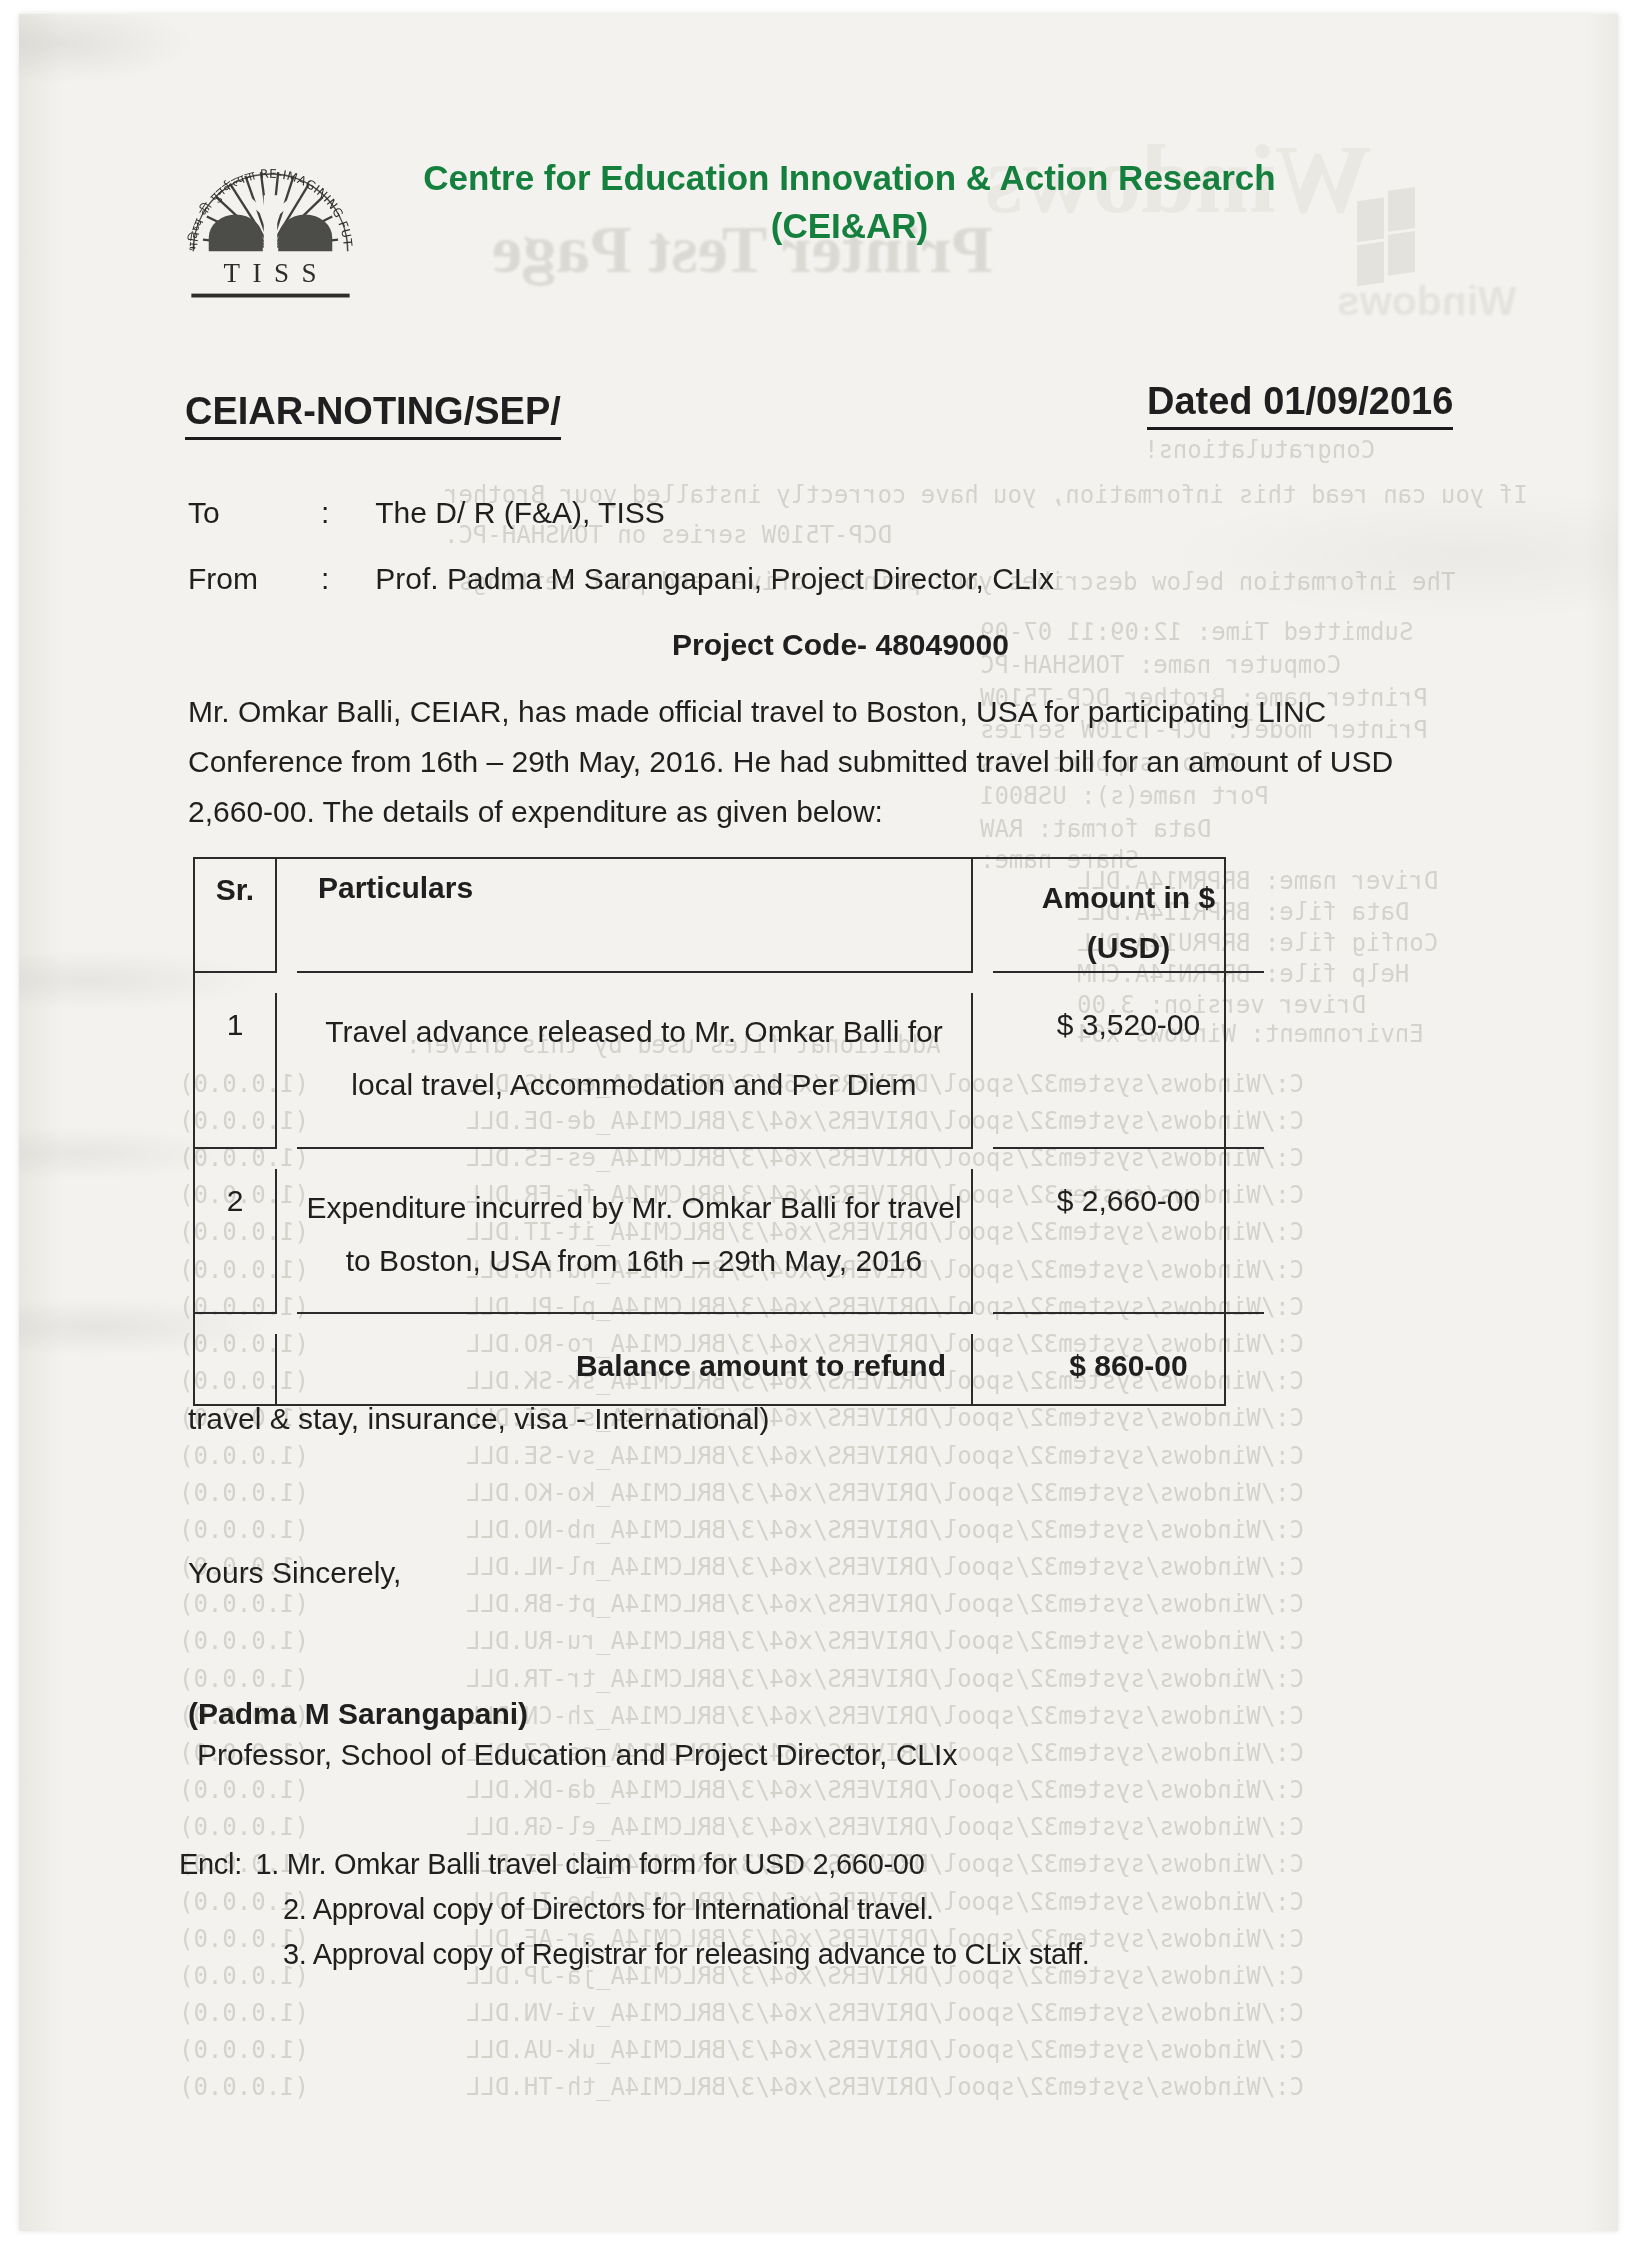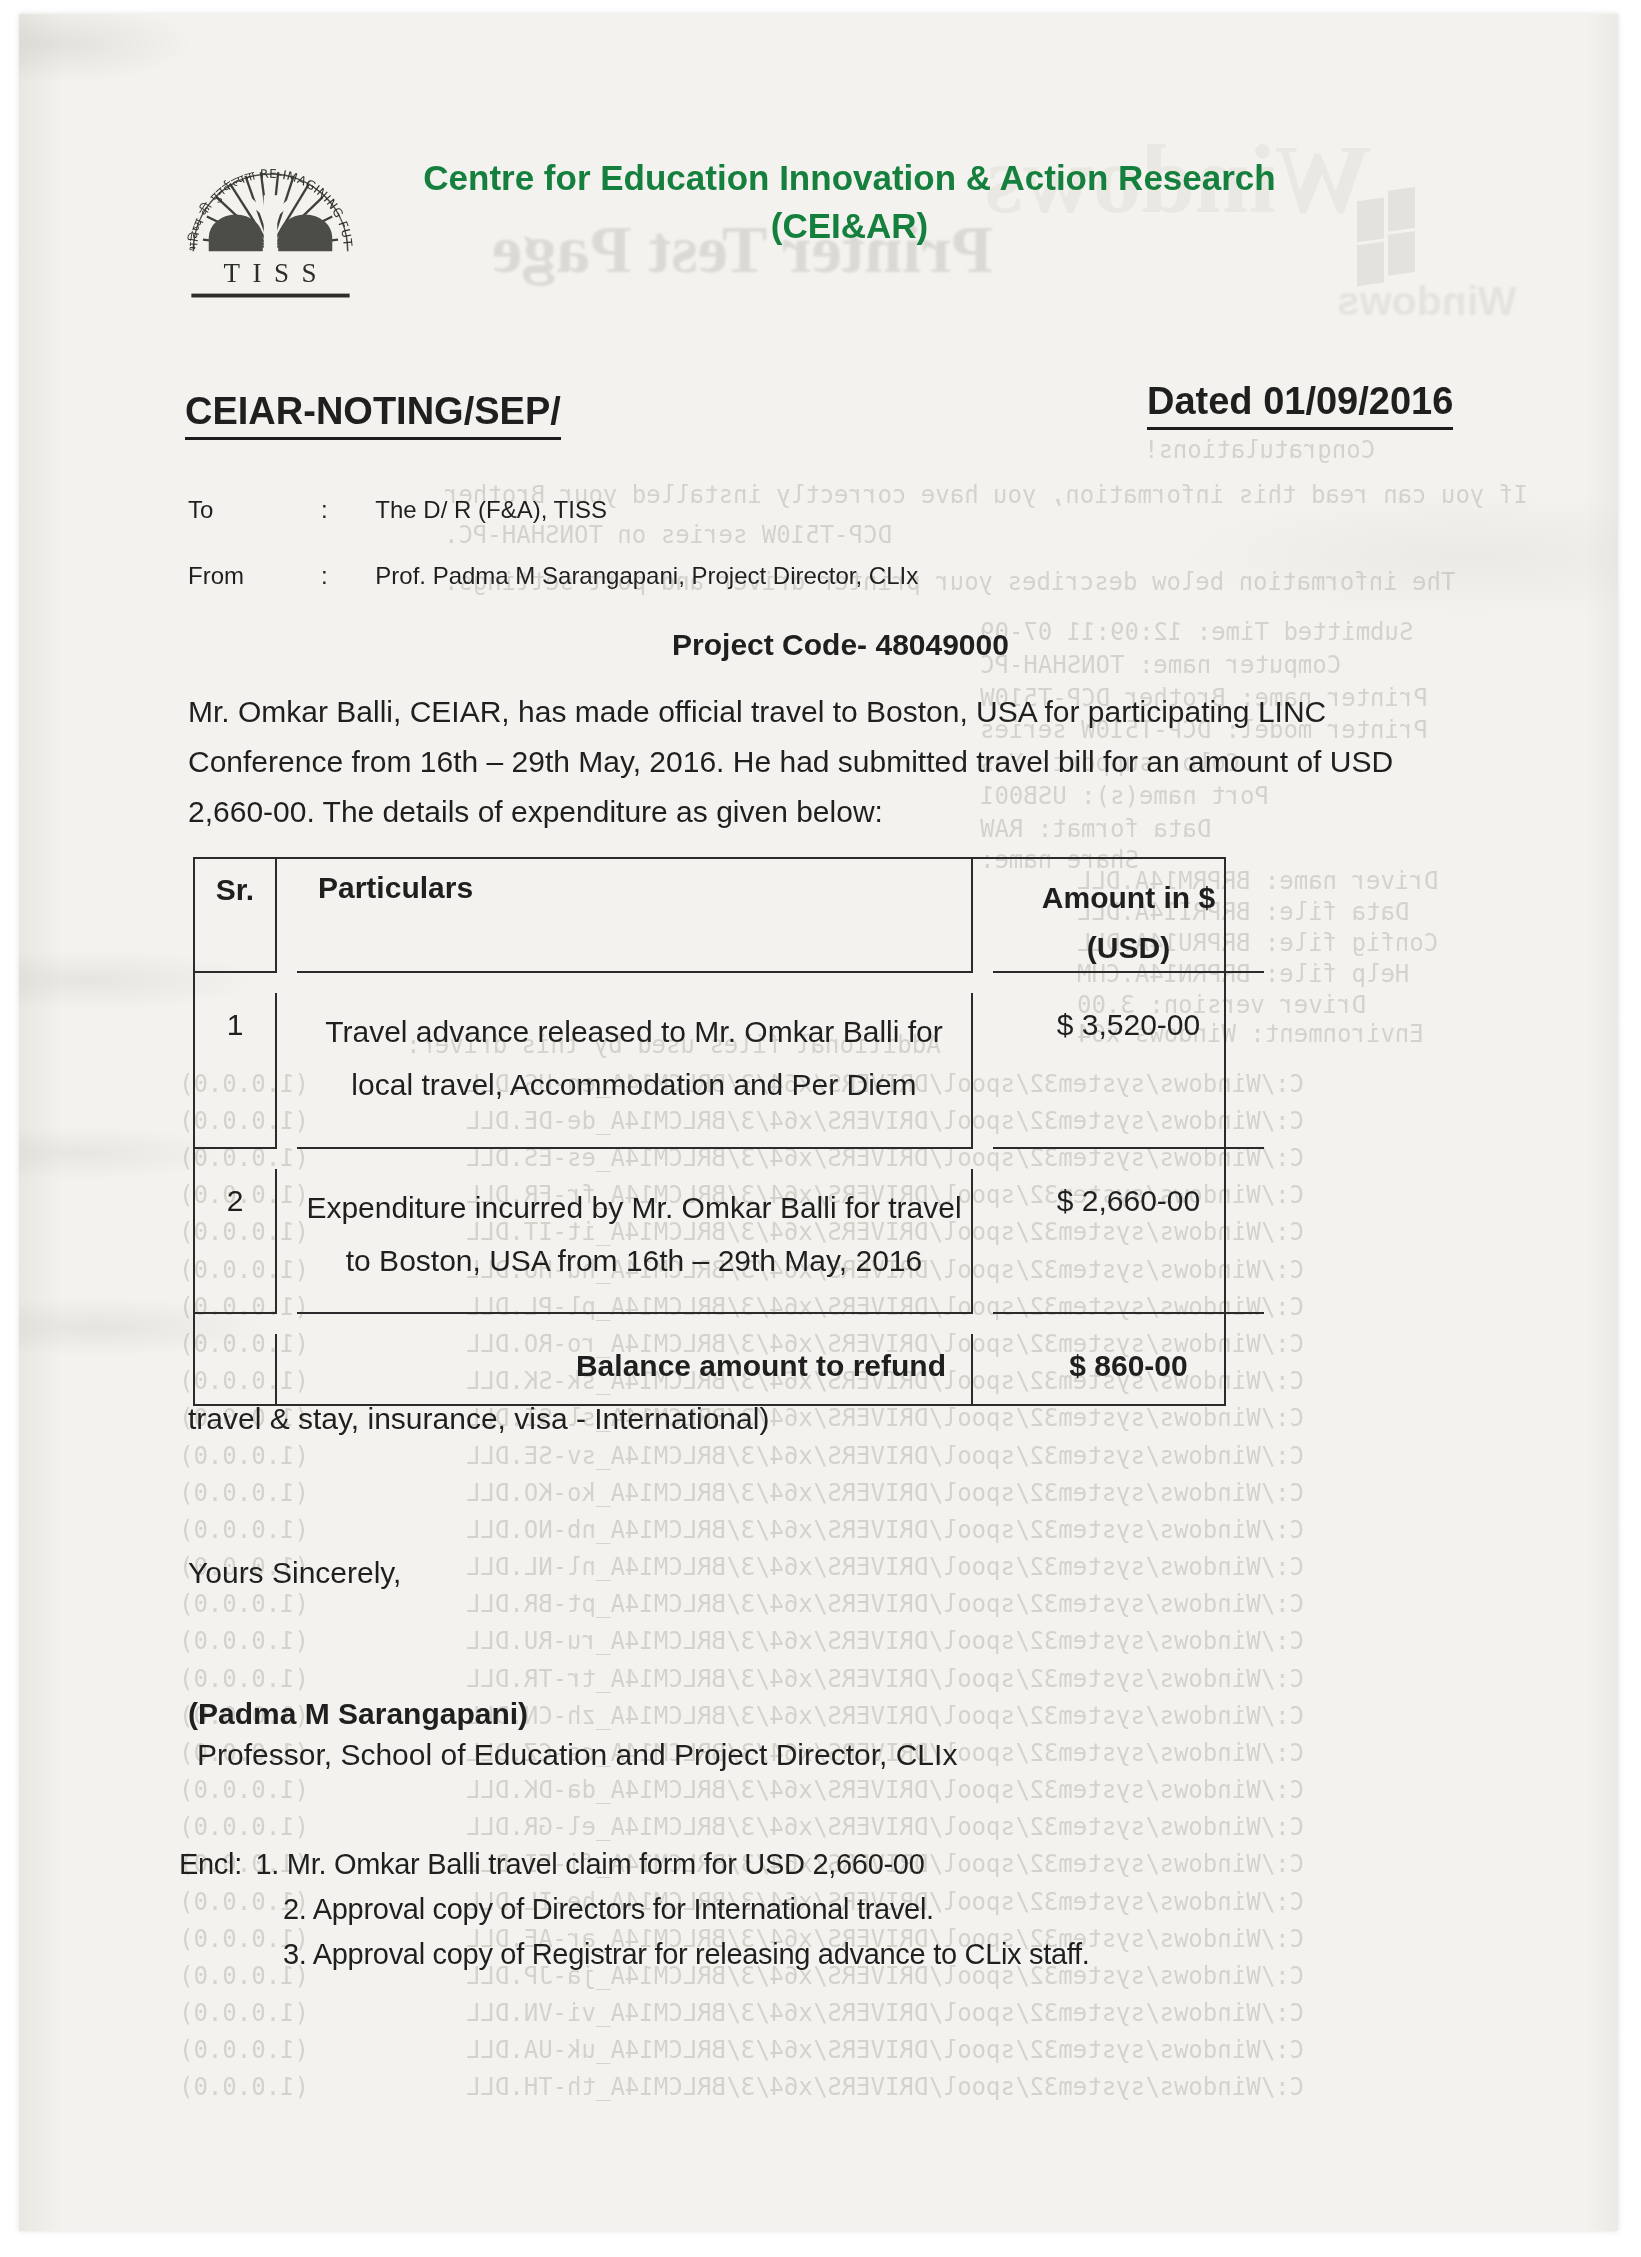--- a/index.html
+++ b/index.html
@@ -35,21 +35,21 @@
   }
   
   #logo{position:absolute;left:174px;top:141px;}
   #org-title{position:absolute;left:386px;top:154px;width:927px;text-align:center;
     font-weight:700;font-size:35px;line-height:48px;color:#15803d;}
   
   .ref{position:absolute;font-weight:700;font-size:38px;border-bottom:3.9px solid #1c1c1c;padding-bottom:3.9px;}
   #ref-noting{left:185px;top:390px;}
   #ref-dated{left:1147px;top:380px;}
   
-  .addr-row{position:absolute;left:188px;font-size:24px;display:flex;}
+  .addr-row{position:absolute;left:188px;font-size:30px;display:flex;}
   #row-to{top:496px;}
   #row-from{top:562px;}
   .addr-label{width:133px;}
   .addr-colon{width:19.3px;}
   .addr-value{margin-left:35px;}
   #project-code{position:absolute;left:406px;top:628px;width:869px;text-align:center;
     font-weight:700;font-size:30px;}
   
   .para{position:absolute;left:188px;font-size:30px;}
   .para div{height:50px;}

